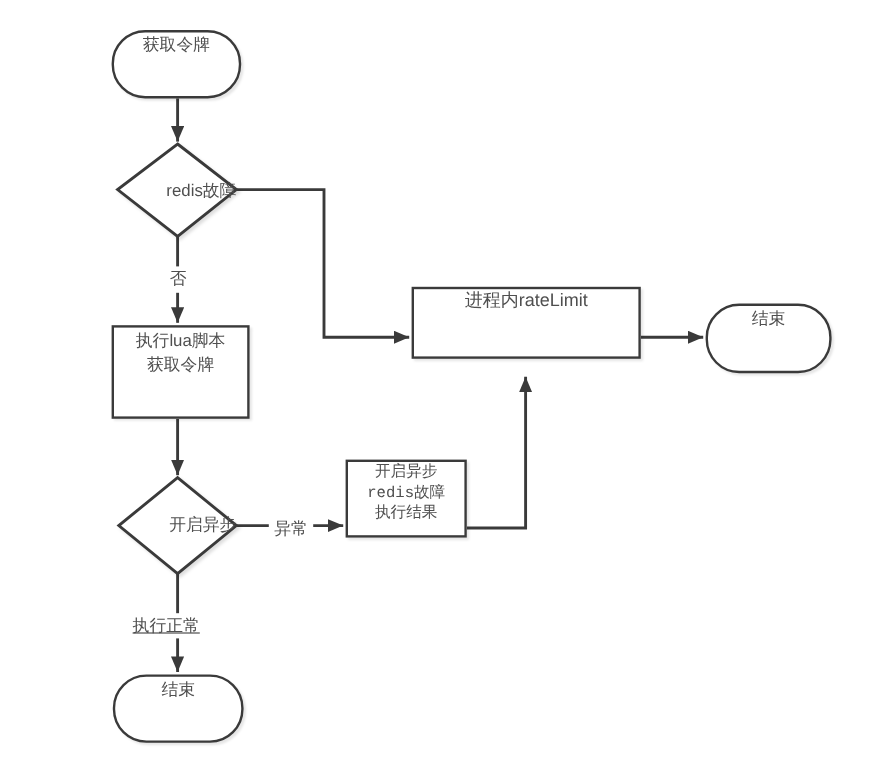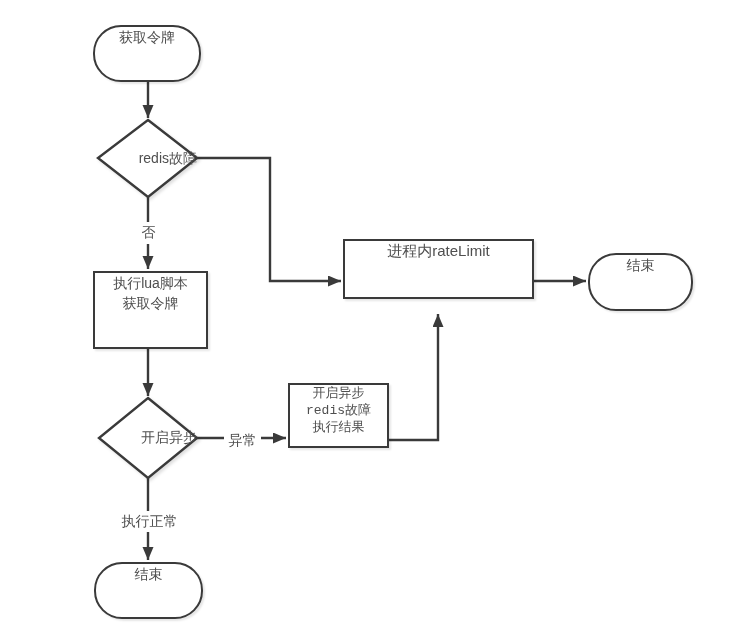--- a/index.html
+++ b/index.html
@@ -130,21 +130,21 @@
   </div>
 
   <div class="node" style="left:343px; top:239px; width:191px; height:60px; font-size:15px;">
     <span>进程内rateLimit</span>
   </div>
 
   <div class="node terminal" style="left:588px; top:253px; width:105px; height:58px;">
     <span>结束</span>
   </div>
 
-  <div class="elabel" style="left:119px; top:511px; width:61px; height:21px;">
+  <div class="elabel" style="left:108px; top:511px; width:61px; height:21px;text-decoration:underline;">
     <span>执行正常</span>
   </div>
 
   <div class="node terminal" style="left:94px; top:562px; width:109px; height:57px;">
     <span>结束</span>
   </div>
 
 </div>
 
 </body></html>

